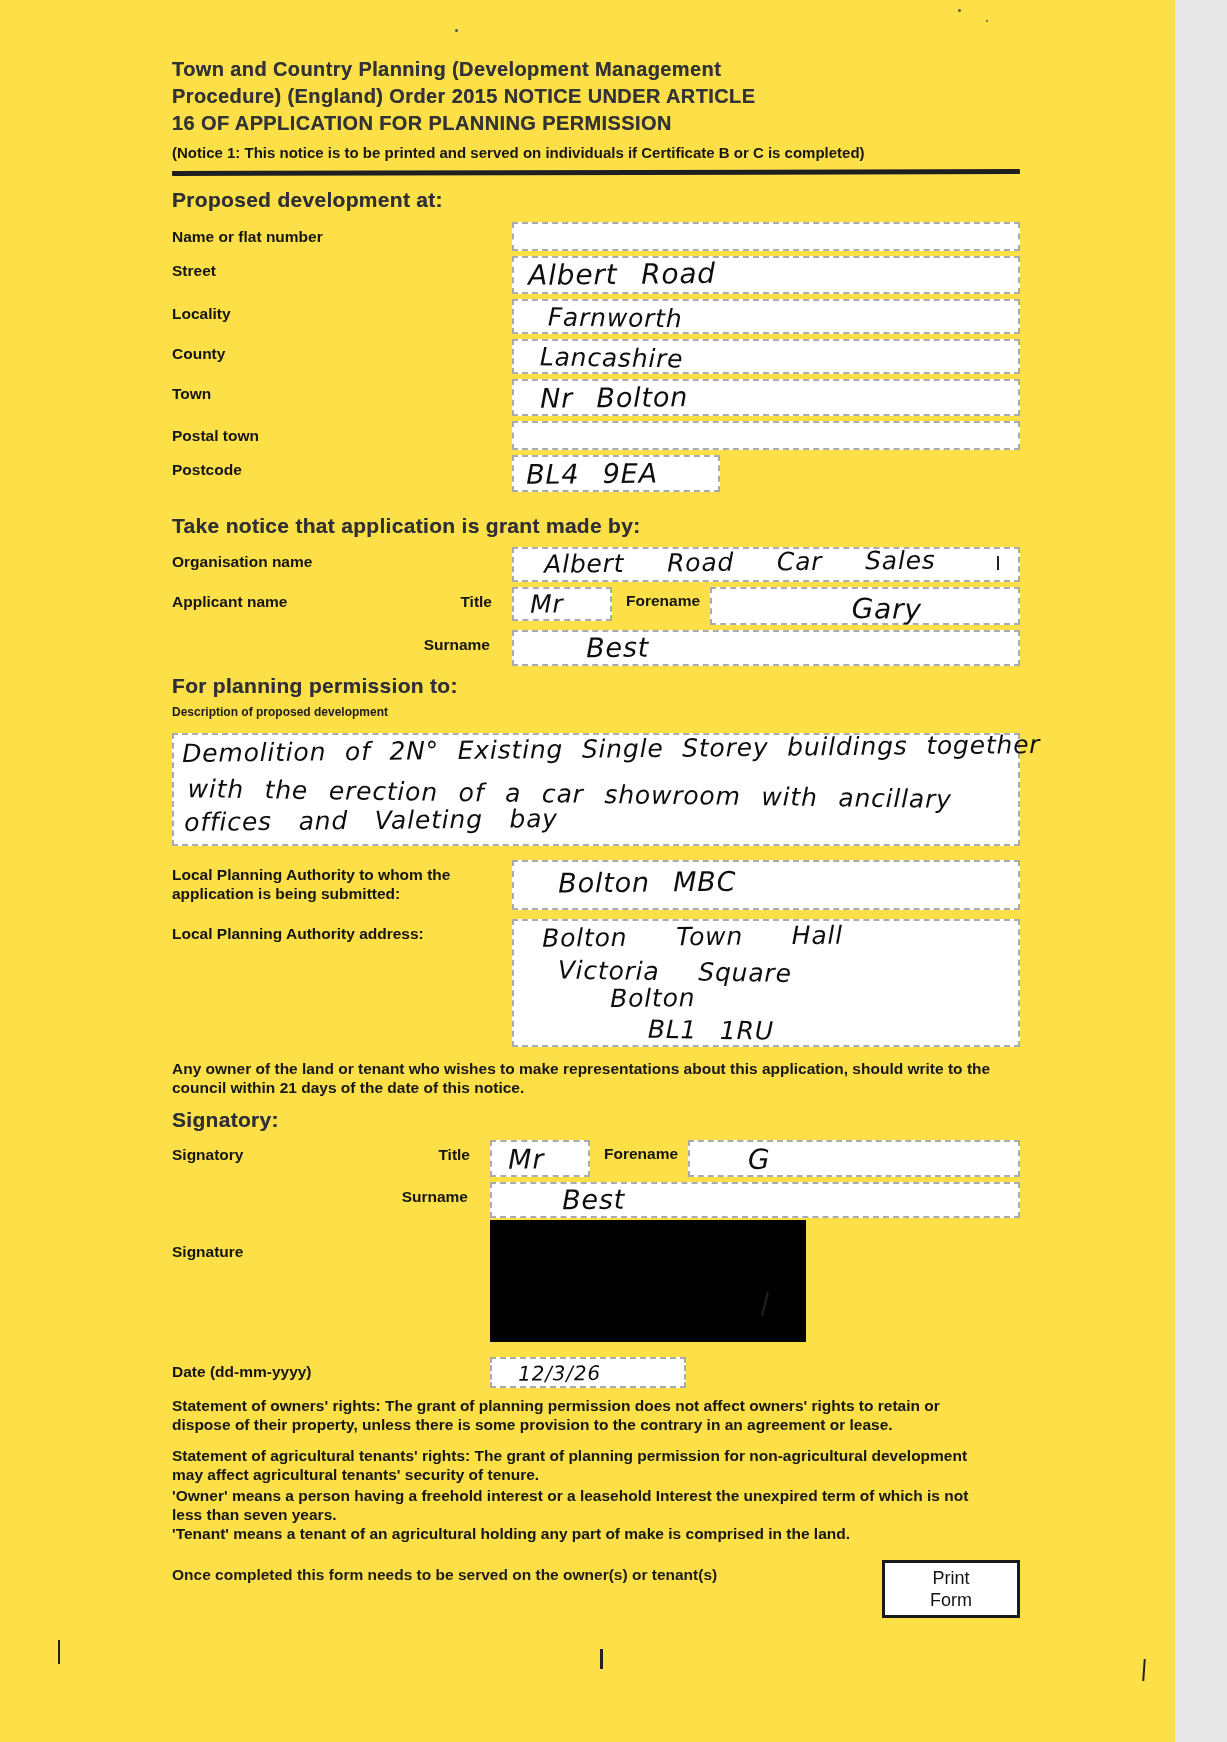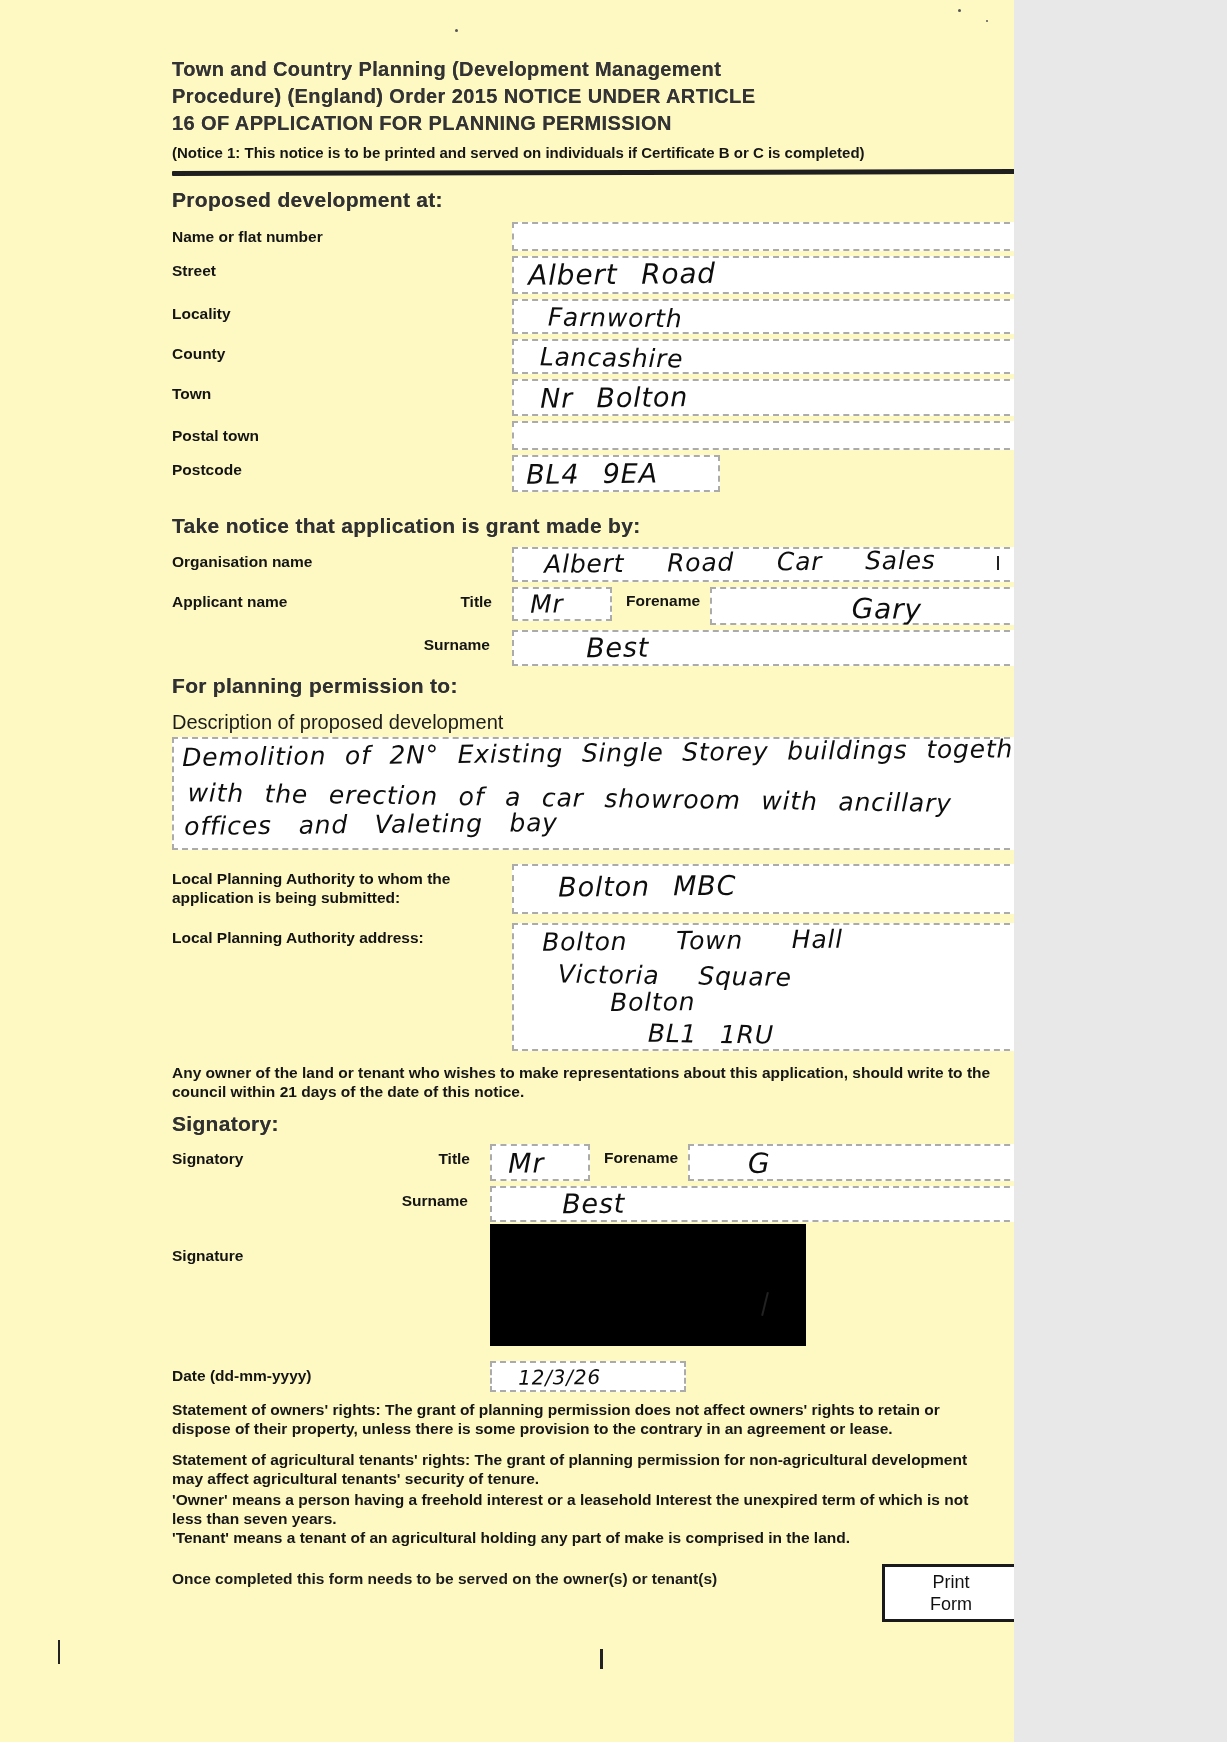--- a/index.html
+++ b/index.html
@@ -1,20 +1,20 @@
 <!DOCTYPE html>
 <html><head>
 <meta charset="utf-8">
 <style>
   * { margin:0; padding:0; box-sizing:border-box; }
   html,body { background:#e8e8e8; }
   .page {
     position:relative;
-    width:1014px; height:1742px;
-    background:#fef9c3;
+    width:1175px; height:1742px;
+    background:#fde047;
     font-family:"Liberation Sans", sans-serif;
     color:#1c1c1c;
     overflow:hidden;
   }
   .content { position:absolute; left:172px; top:56px; width:848px; }
 
   
   .doc-title { font-size:20px; font-weight:700; color:#333; letter-spacing:.4px; line-height:27px;
                text-shadow:0 0 .6px #555; }
   .notice { margin-top:7px; font-size:15px; font-weight:700; color:#161616; }
@@ -136,22 +136,22 @@
       <div class="lbl">
         <span class="sub-right">Surname</span>
       </div>
       <div class="box grow">
         <div class="hw" style="padding:1px 0 0 72px; font-size:27px">Best</div>
       </div>
     </div>
 
     <h2 class="sec" style="margin-top:8px">For planning permission to:</h2>
 
-    <div style="margin-top:13px; font-size:20px; font-weight:400">Description of proposed development</div>
-    <div class="box tall3" style="margin-top:3px">
+    <div style="margin-top:7px; font-size:12px; font-weight:700">Description of proposed development</div>
+    <div class="box tall3" style="margin-top:14px">
       <div class="hw" style="padding:5px 0 0 8px; word-spacing:10px">Demolition of 2N° Existing Single Storey buildings together</div>
       <div class="hw tilt" style="padding:6px 0 0 14px; word-spacing:12px">with the erection of a car showroom with ancillary</div>
       <div class="hw" style="padding:6px 0 6px 10px; word-spacing:18px">offices and Valeting bay</div>
     </div>
 
     <div class="row" style="margin-top:14px">
       <div class="lbl">Local Planning Authority to whom the application is being submitted:</div>
       <div class="box grow tall2">
         <div class="hw" style="padding:6px 0 0 44px; font-size:27px">Bolton MBC</div>
       </div>

